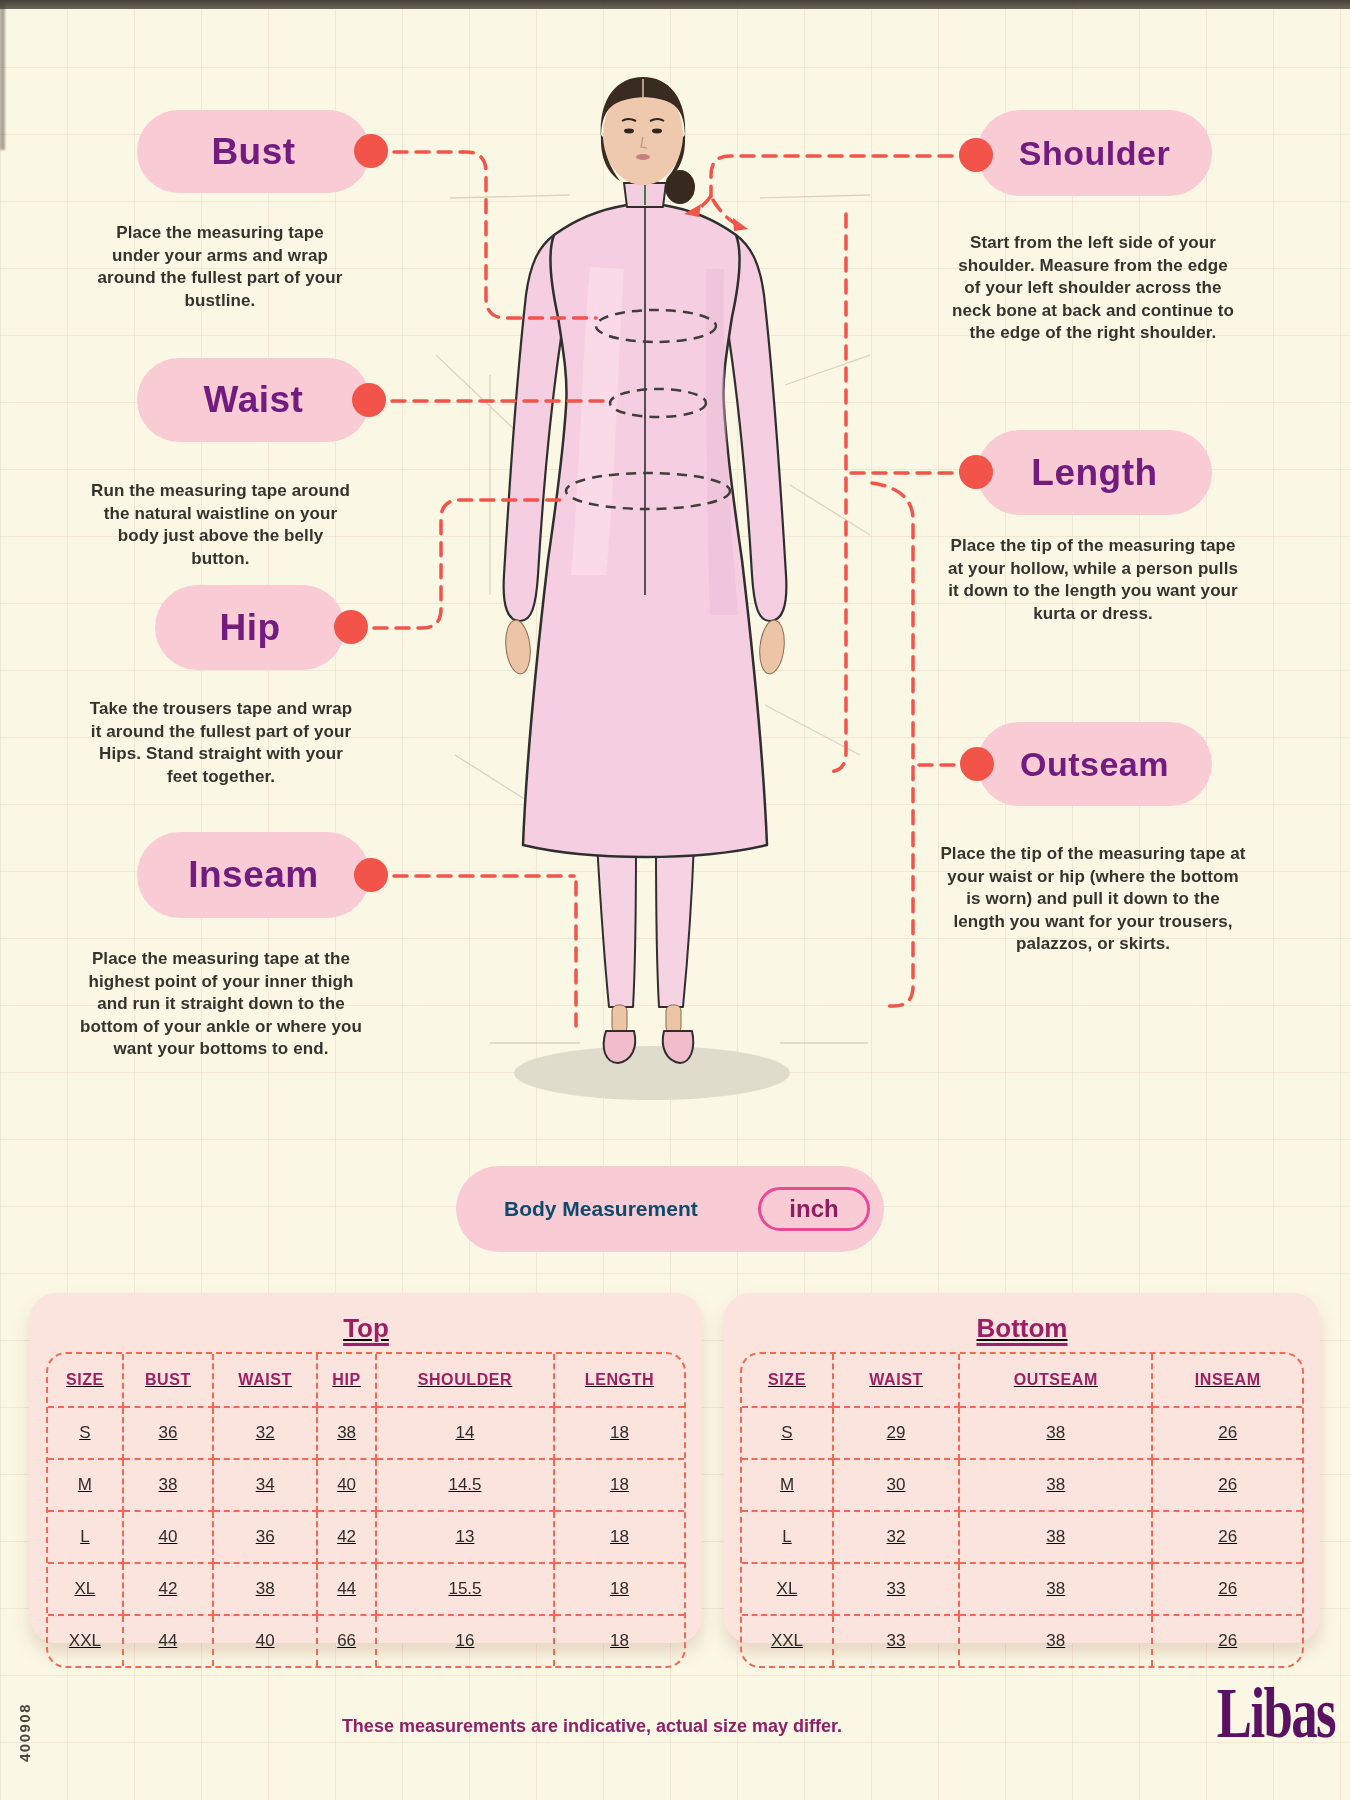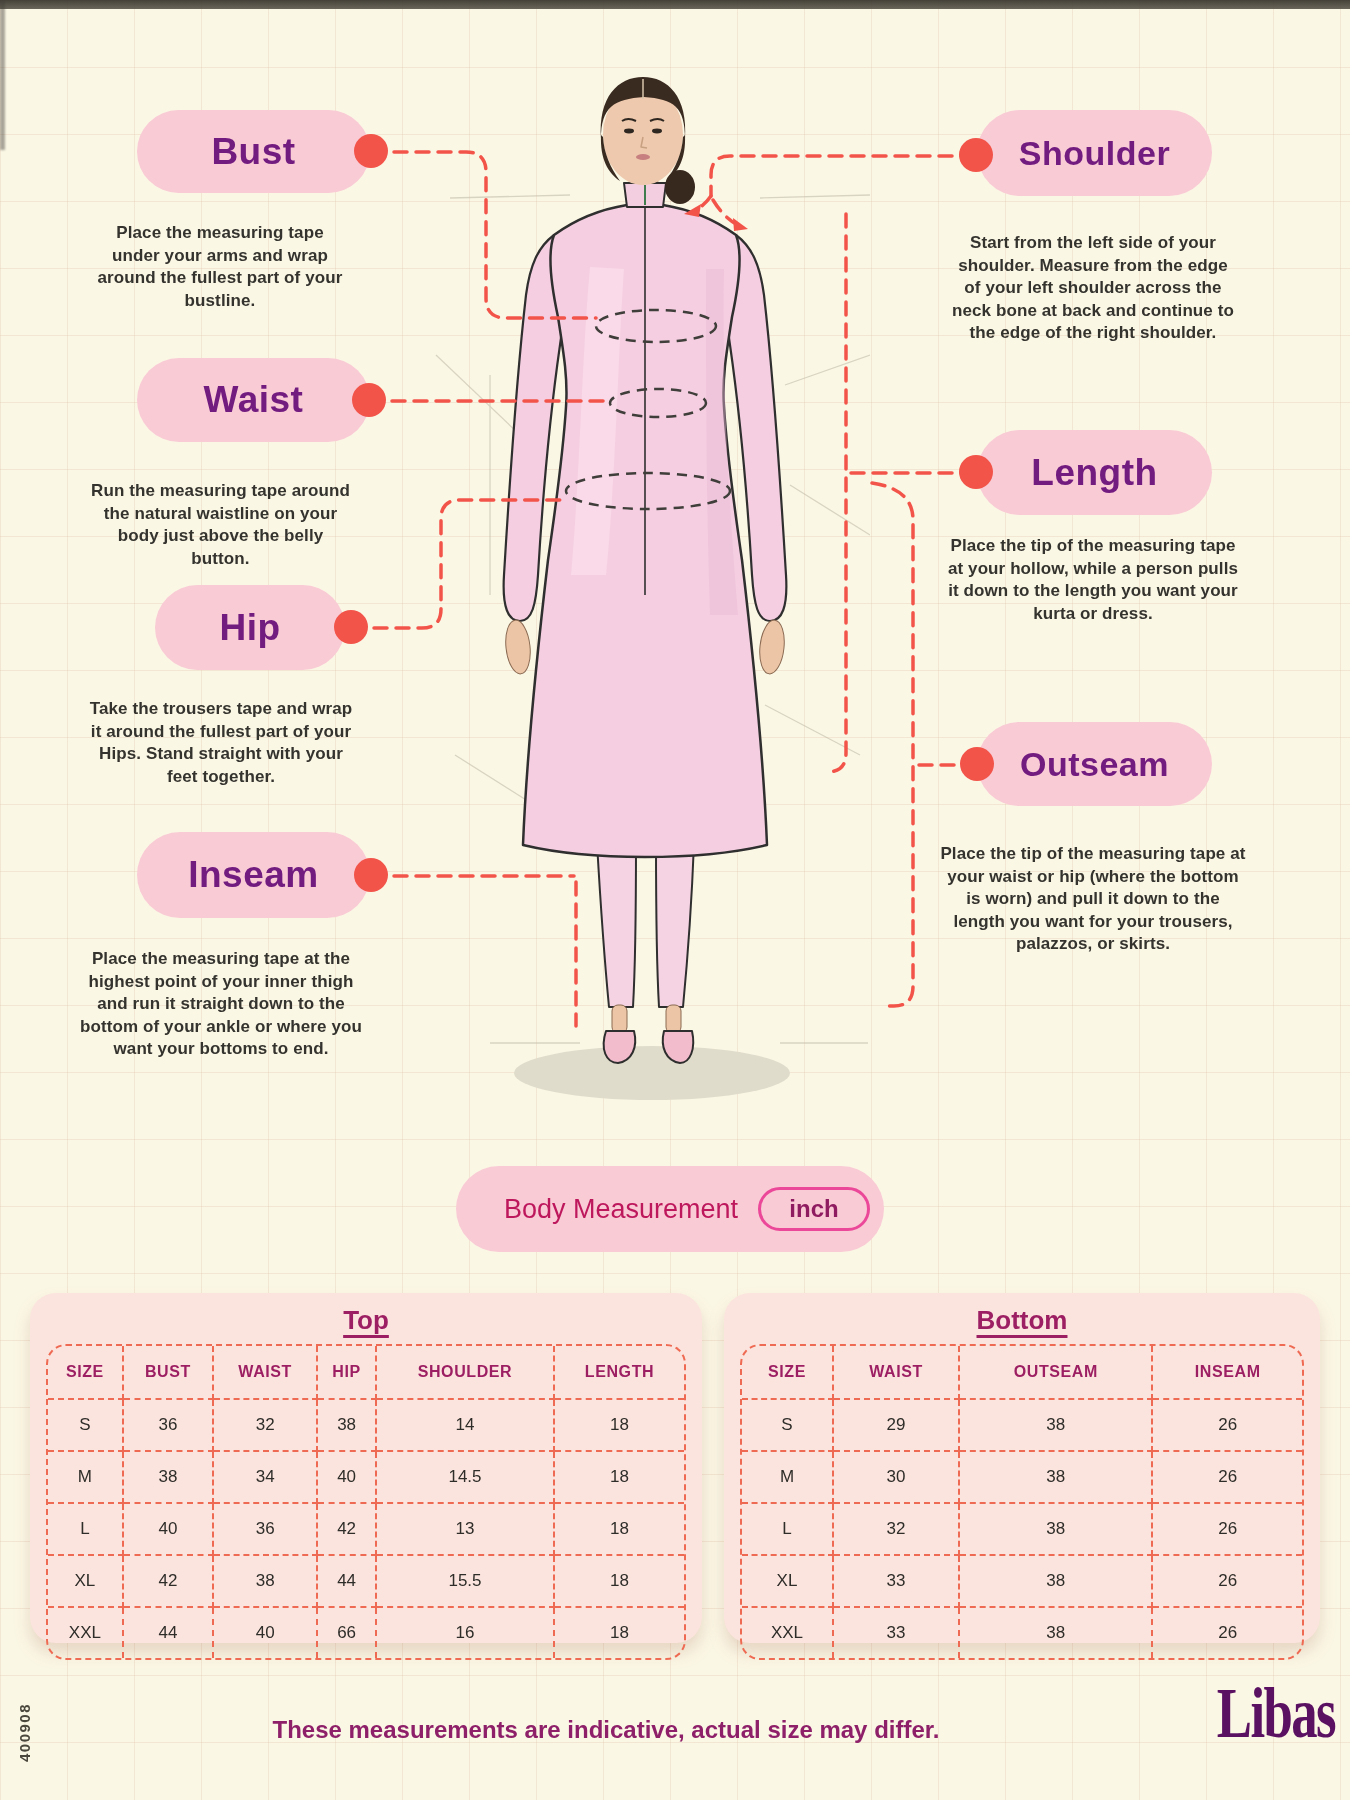--- a/index.html
+++ b/index.html
@@ -23,38 +23,38 @@
   .desc{position:absolute;margin:0;text-align:center;color:#34332e;font-size:17px;font-weight:600;line-height:1.33;letter-spacing:.1px;}
 
   
   .connectors{position:absolute;left:0;top:0;}
   .rline{fill:none;stroke:#f2544a;stroke-width:3.5;stroke-dasharray:13 9;stroke-linecap:round;}
   .rarrow{fill:#f2544a;stroke:none;}
 
   
   .measure-bar{position:absolute;left:456px;top:1166px;width:428px;height:86px;background:#f9cbd5;border-radius:43px;
     display:flex;align-items:center;justify-content:space-between;padding:0 14px 0 48px;box-sizing:border-box;}
-  .measure-label{color:#be185d;font-weight:normal;font-size:27px;}
+  .measure-label{color:#0c4a6e;font-weight:bold;font-size:21px;}
   .unit-pill{min-width:112px;height:44px;border:3px solid #ec4899;border-radius:30px;display:flex;align-items:center;justify-content:center;
     color:#8f1c60;font-weight:bold;font-size:24px;box-sizing:border-box;}
 
   
-  .panel{position:absolute;background:#fce4de;border-radius:26px;box-shadow:0 10px 16px rgba(175,120,100,.25);padding-top:10px;box-sizing:border-box;}
+  .panel{position:absolute;background:#fce4de;border-radius:26px;box-shadow:0 10px 16px rgba(175,120,100,.25);padding-top:18px;box-sizing:border-box;text-decoration:underline;}
   .panel-title{text-align:center;color:#9d1f63;font-size:26px;font-weight:bold;margin:2px 0 8px 0;
     text-decoration:underline;text-decoration-thickness:3px;text-underline-offset:6px;}
   table.size-table{width:calc(100% - 32px);margin:0 16px;border-collapse:separate;border-spacing:0;
     border:2px dashed #ee6a52;border-radius:20px;}
   .size-table th{height:50px;color:#9d1f63;font-size:16px;font-weight:bold;letter-spacing:.6px;
     border-right:2px dashed #ee6a52;border-bottom:2px dashed #ee6a52;text-align:center;}
   .size-table td{height:48px;color:#2e2d29;font-size:17px;text-align:center;
     border-right:2px dashed #ee6a52;border-bottom:2px dashed #ee6a52;}
   .size-table th:last-child,.size-table td:last-child{border-right:none;}
   .size-table tr:last-child td{border-bottom:none;}
 
-  .footer-note{position:absolute;left:196px;top:1716px;width:820px;text-align:center;color:#8e2069;font-size:24px;font-weight:bold;}
+  .footer-note{position:absolute;left:182px;top:1716px;width:820px;text-align:center;color:#8e2069;font-size:18px;font-weight:bold;}
   .brand-logo{position:absolute;left:1150px;top:1672px;width:185px;text-align:right;color:#5a1161;
     font-family:"Liberation Serif", serif;font-weight:bold;font-size:66px;letter-spacing:-2px;
     transform:scaleX(.8) scaleY(1.08);transform-origin:right top;}
   .side-code{position:absolute;left:16px;top:1762px;transform:rotate(-90deg);transform-origin:0 0;
     color:#4a473d;font-size:15px;font-weight:600;letter-spacing:1.5px;}
 </style>
 </head>
 <body>
 
 <div class="canvas">

